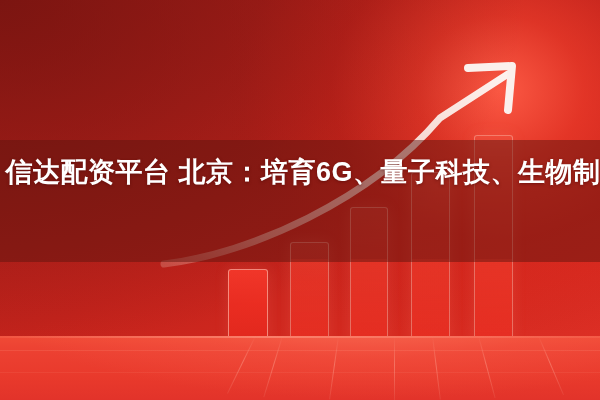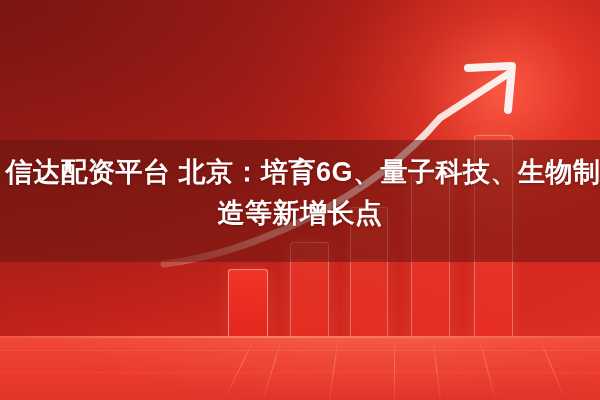--- a/index.html
+++ b/index.html
@@ -206,16 +206,15 @@
     <div class="floor-line" style="left:432px; transform: rotate(-7deg);"></div>
     <div class="floor-line" style="left:478px; transform: rotate(-15deg);"></div>
     <div class="floor-line" style="left:538px; transform: rotate(-23deg);"></div>
     <div class="floor-hline" style="top:14px;"></div>
     <div class="floor-hline" style="top:36px; opacity:0.6;"></div>
   </div>
 
   <div class="text-band"></div>
   <div class="headline">
     <div class="line1">信达配资平台 北京：培育6G、量子科技、生物制</div>
-    <div class="line2">造等新增长点</div>
   </div>
 
 </div>
 
 </body></html>

